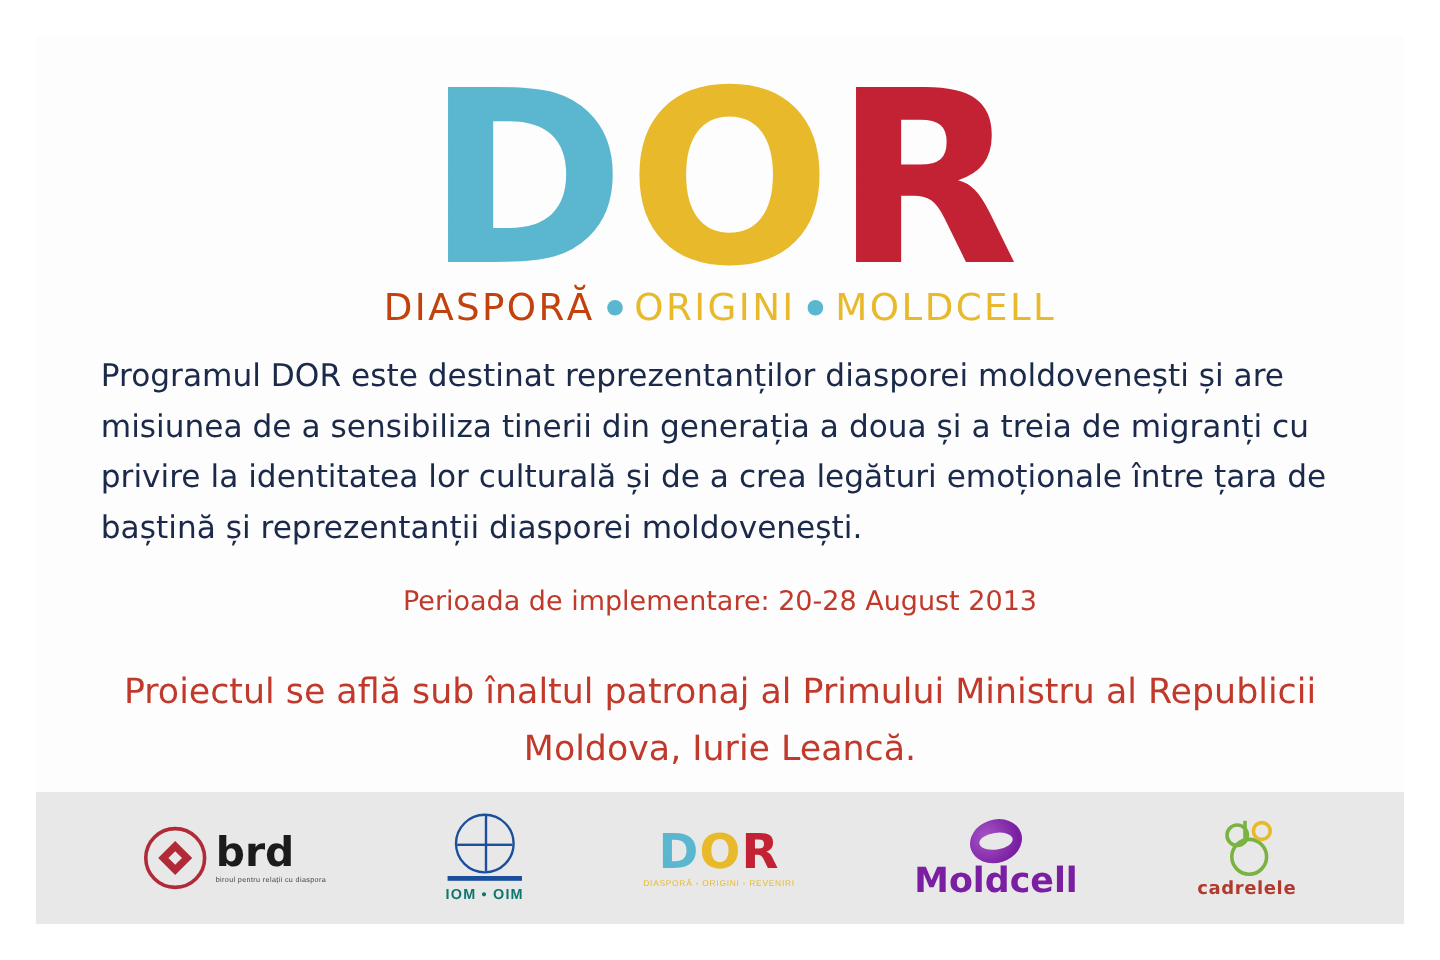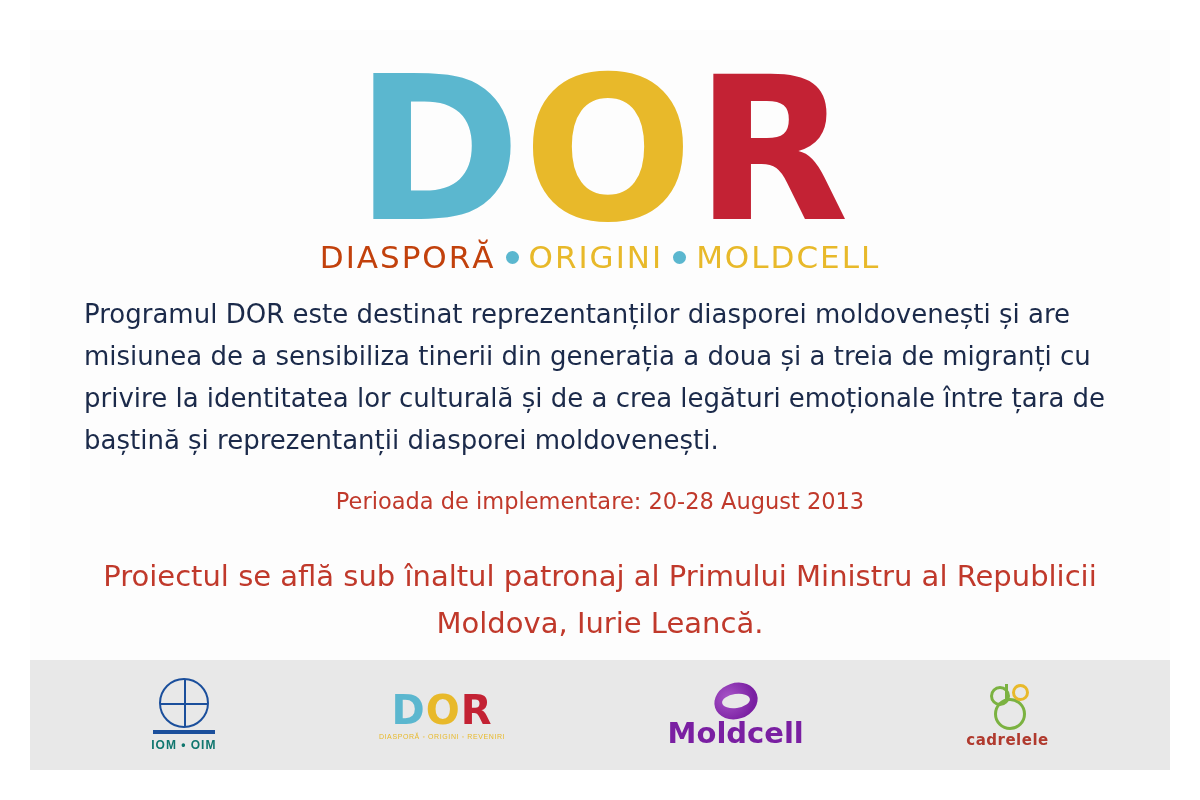--- a/index.html
+++ b/index.html
@@ -284,20 +284,27 @@
     </div>
 
     <div class="content">
       <p class="para">Programul DOR este destinat reprezentanților diasporei moldovenești și are misiunea de a sensibiliza tinerii din generația a doua  și a treia de migranți cu privire la identitatea lor culturală și de a crea legături emoționale între țara de baștină și reprezentanții diasporei moldovenești.</p>
       <p class="highlight">Perioada de implementare: 20-28 August 2013</p>
       <p class="patron">Proiectul se află sub înaltul patronaj al Primului Ministru al Republicii Moldova, Iurie Leancă.</p>
     </div>
 
     <div class="footer">
 
+      <div class="logo-slot brd">
+        <div class="brd-mark"></div>
+        <div style="display:flex;flex-direction:column;align-items:flex-start;">
+          <span class="brd-text">brd</span>
+          <span class="brd-tag">biroul pentru relații cu diaspora</span>
+        </div>
+      </div>
 
       <div class="logo-slot">
         <div class="iom-globe"></div>
         <div class="iom-bar"></div>
         <span class="iom-text">IOM • OIM</span>
       </div>
 
       <div class="logo-slot">
         <div class="dor-small">
           <span class="d">D</span><span class="o">O</span><span class="r">R</span>

